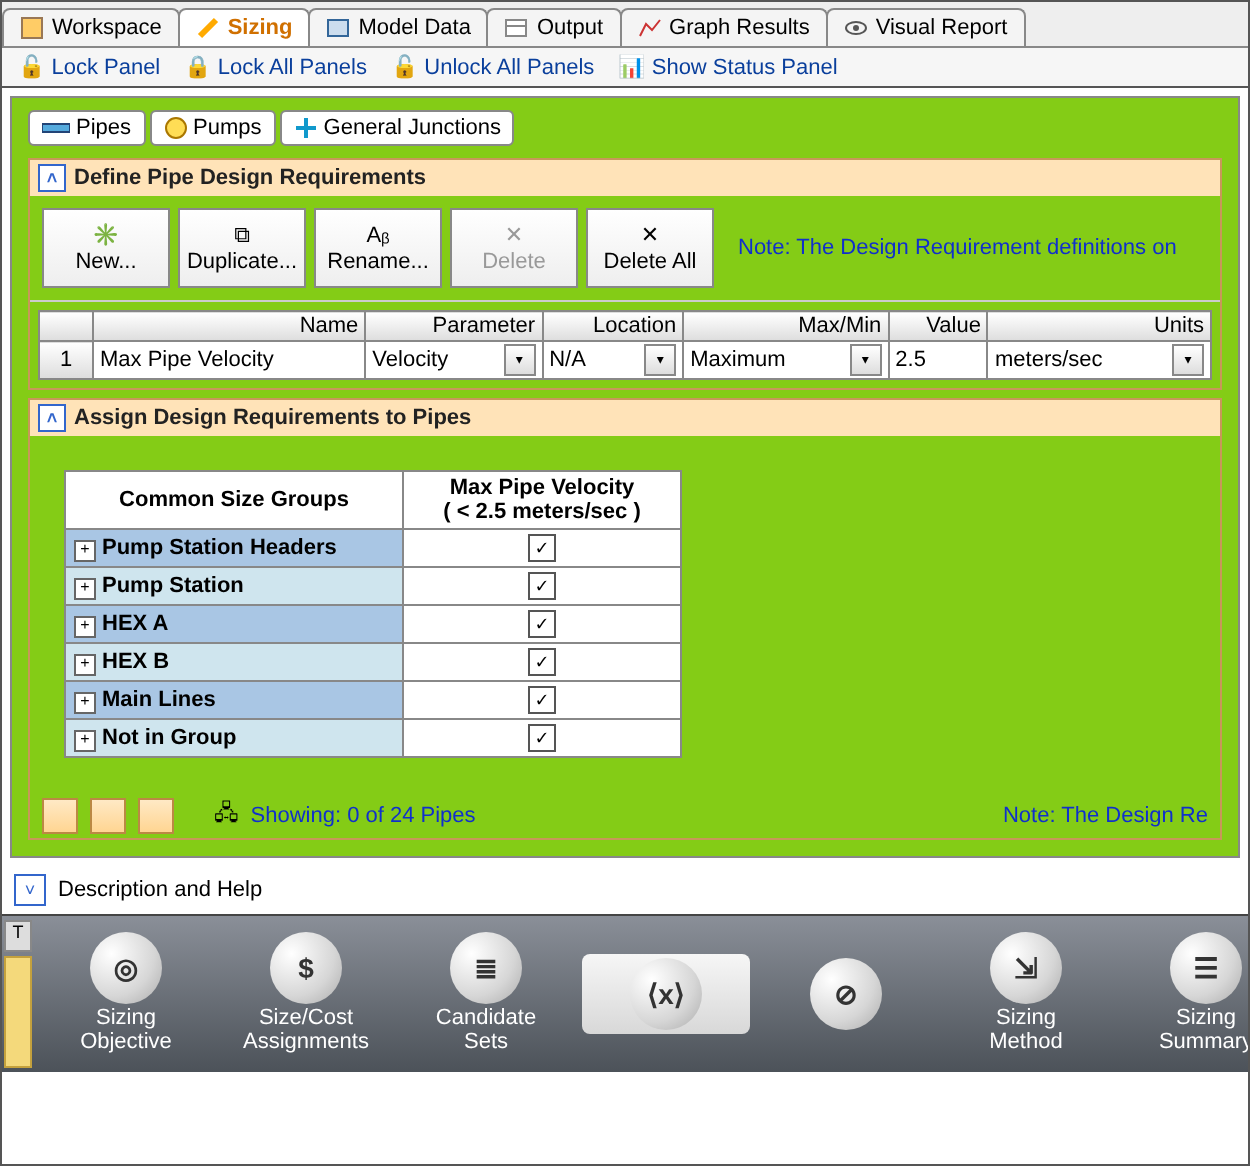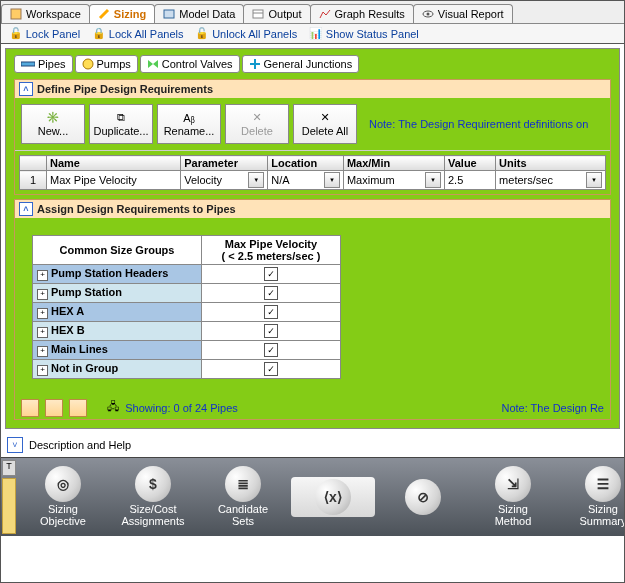--- a/index.html
+++ b/index.html
@@ -20,21 +20,21 @@
 .section{border:1px solid #c8975a;margin:4px}
 .section-head{display:flex;align-items:center;gap:4px;background:#ffe3b8;padding:2px 4px;font-weight:bold;color:#222}
 .collapse-box{width:12px;height:12px;border:1px solid #3366cc;display:flex;align-items:center;justify-content:center;font-size:9px;color:#3366cc;background:#fff}
 .btn-row{display:flex;align-items:stretch;gap:4px;padding:6px;border-bottom:1px solid #ccc}
 .big-btn{border:1px solid #888;background:linear-gradient(#fff,#eee);min-width:62px;height:38px;display:flex;flex-direction:column;align-items:center;justify-content:center;gap:1px;cursor:pointer;font-size:11px}
 .big-btn.disabled{color:#999}
 .note{color:#1030cc;font-size:11px;margin-left:8px;align-self:center;white-space:nowrap;overflow:hidden}
 
 table.grid{border-collapse:collapse;width:calc(100% - 8px);margin:4px}
 table.grid th,table.grid td{border:1px solid #888;padding:1px 3px;background:#fff;font-size:11px;text-align:left}
-table.grid th{background:linear-gradient(#fff,#ddd);text-align:left;font-weight:bold}
+table.grid th{background:linear-gradient(#fff,#ddd);text-align:right;font-weight:normal}
 .dd{display:flex;align-items:center;justify-content:space-between}
 .dd-arrow{width:14px;height:14px;border:1px solid #888;background:linear-gradient(#fff,#ddd);display:flex;align-items:center;justify-content:center;font-size:7px}
 
 table.groups{border-collapse:collapse;margin:17px;min-width:300px}
 table.groups th,table.groups td{border:1px solid #888;padding:2px 4px;font-size:11px}
 table.groups th{background:#fff;font-weight:bold;text-align:center}
 table.groups td.name{background:#a9c6e4}
 table.groups tr.alt td.name{background:#cfe5ee}
 table.groups td.chk{text-align:center;background:#fff}
 .chk-box{width:12px;height:12px;border:1px solid #555;display:inline-flex;align-items:center;justify-content:center;font-size:9px;color:#000;background:#fff}
@@ -144,29 +144,20 @@
         </span>
         <span>Pipes</span>
       </div>
     <div class="sub-tab">
         <span>
           <svg width="12" height="12">
             <circle cx="6" cy="6" r="5" fill="#fd5" stroke="#a70"></circle>
           </svg>
         </span>
         <span>Pumps</span>
-      </div>
-    <div class="sub-tab">
-        <span>
-          <svg width="12" height="12">
-            <polygon points="1,2 6,6 1,10" fill="#5c5"></polygon>
-            <polygon points="11,2 6,6 11,10" fill="#5c5"></polygon>
-          </svg>
-        </span>
-        <span>Control Valves</span>
       </div>
     <div class="sub-tab">
         <span>
           <svg width="12" height="12">
             <line x1="1" y1="6" x2="11" y2="6" stroke="#19c" stroke-width="2"></line>
             <line x1="6" y1="1" x2="6" y2="11" stroke="#19c" stroke-width="2"></line>
           </svg>
         </span>
         <span>General Junctions</span>
       </div>

